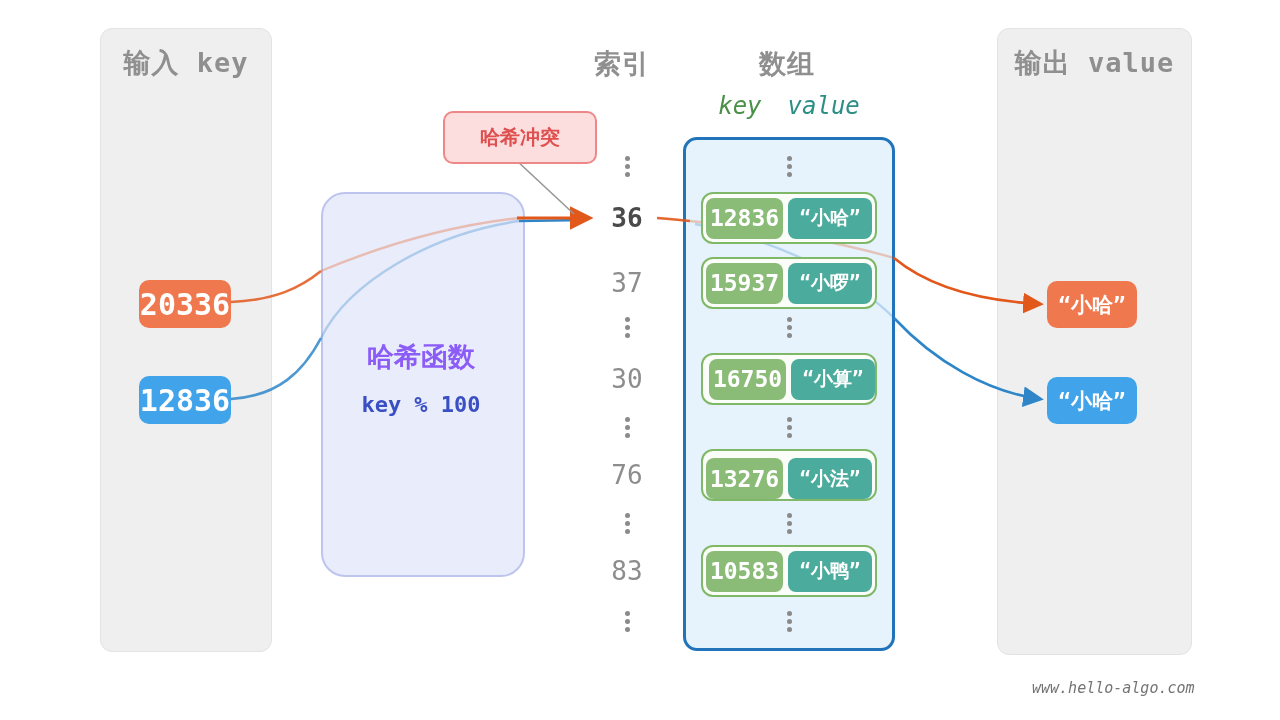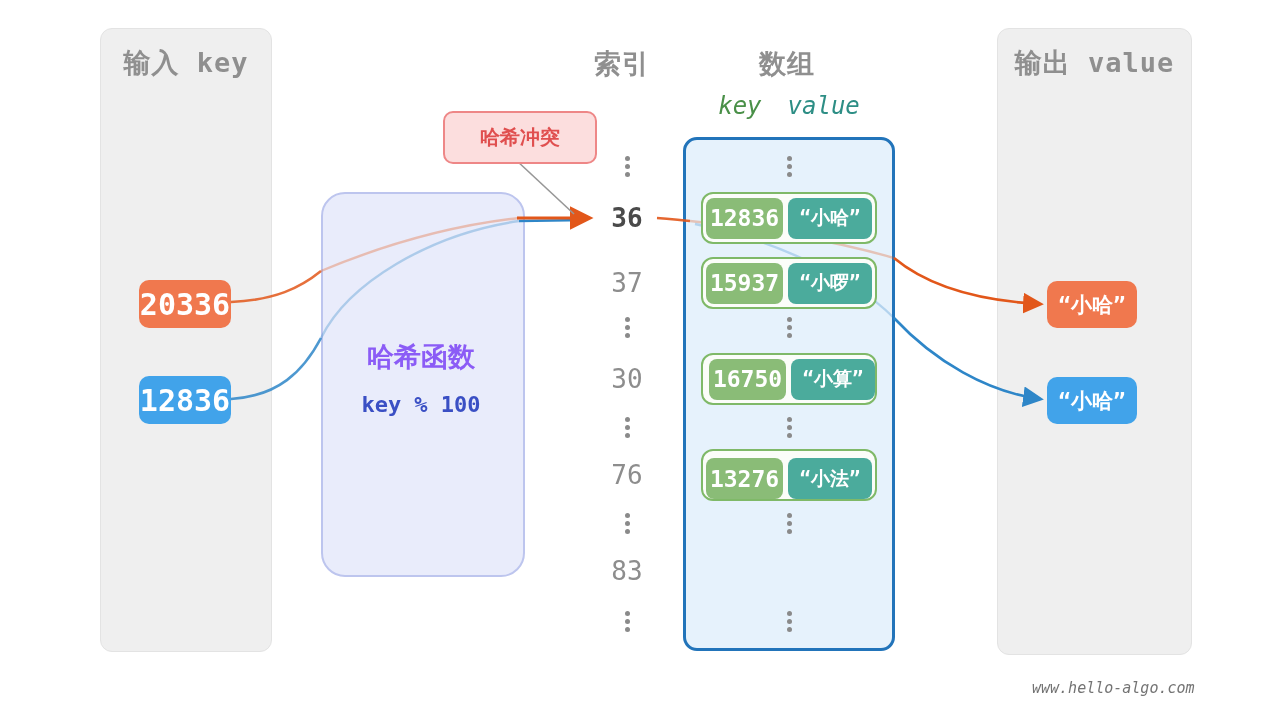--- a/index.html
+++ b/index.html
@@ -213,20 +213,24 @@
         <div class="kbox">13276</div>
         <div class="vbox">“小法”</div>
       </div>
       <div class="acellwrap" style="top: 513px;">
         <div class="dots">
           <i></i>
           <i></i>
           <i></i>
         </div>
       </div>
+      <div class="pair" style="top: 545px;">
+        <div class="kbox">10583</div>
+        <div class="vbox">“小鸭”</div>
+      </div>
       <div class="acellwrap" style="top: 611px;">
         <div class="dots">
           <i></i>
           <i></i>
           <i></i>
         </div>
       </div>
     </div>
 
   <div class="panel" style="left:997px;top:28px;width:193px;height:625px;">

